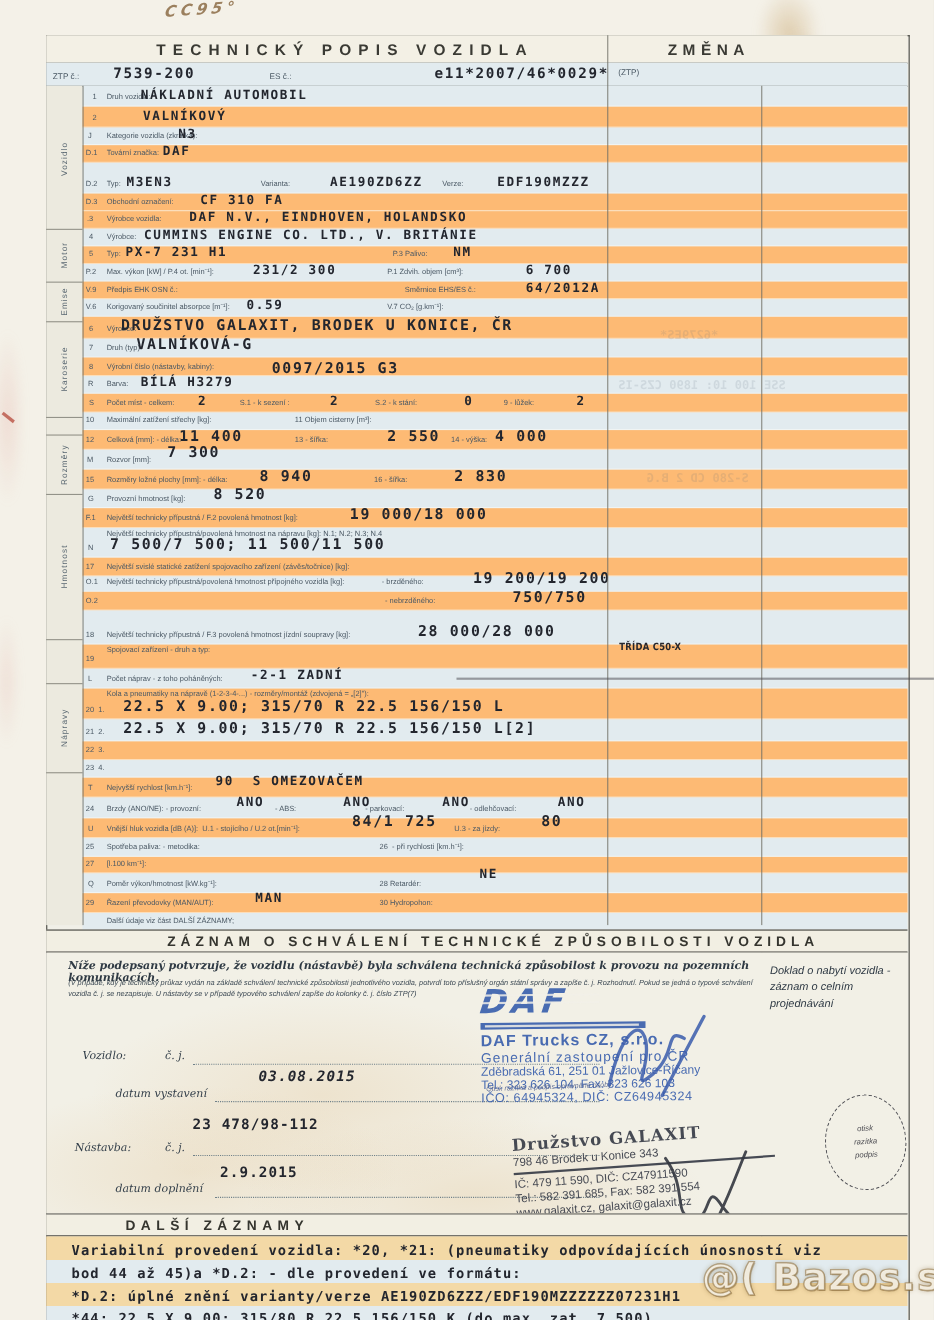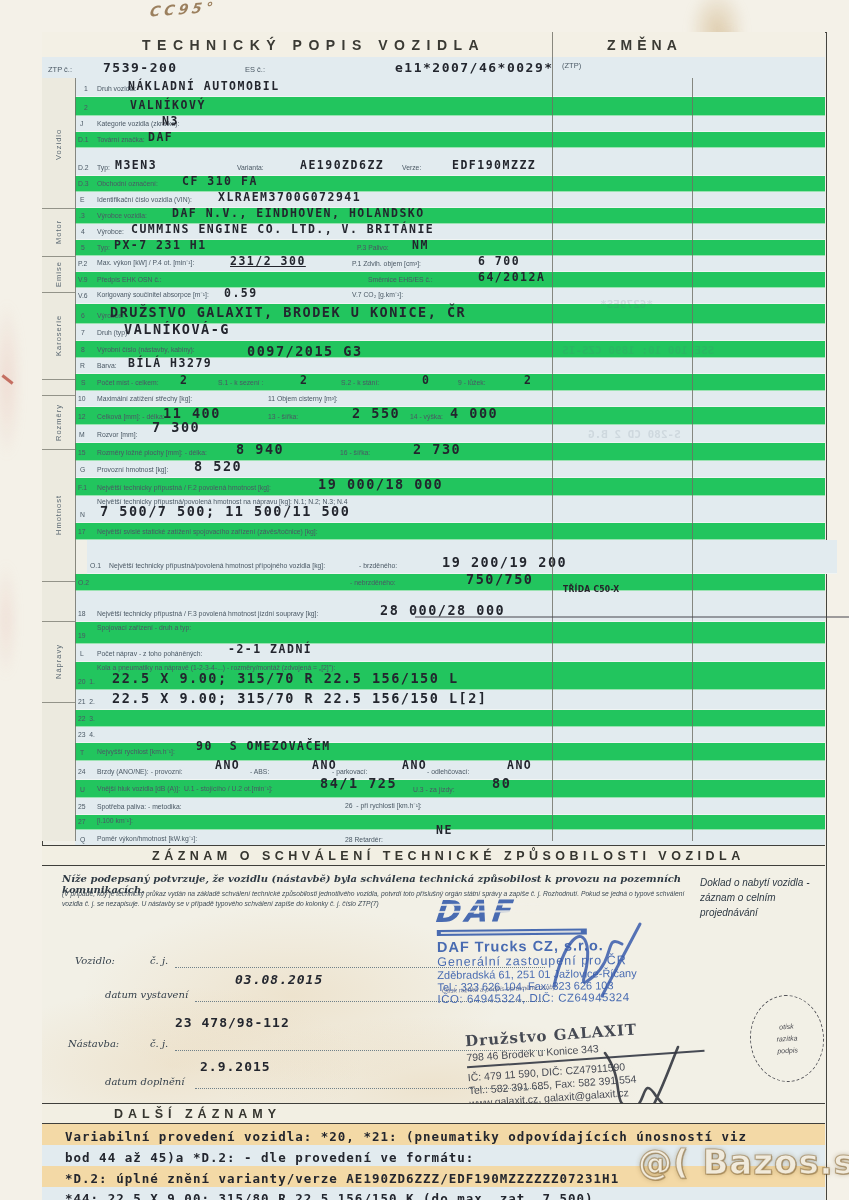--- a/index.html
+++ b/index.html
@@ -23,21 +23,21 @@
   .hdr .zmena{position:absolute;left:565px;top:5px;font-weight:bold;font-size:14px;
        letter-spacing:5px;color:#3a3a34;}
   .ztprow{position:absolute;left:42px;top:57px;width:783px;height:21px;background:#e2ebef;
        border-bottom:1.3px solid #45453f;}
   .slab{position:absolute;bottom:4px;font-size:7.5px;color:#4a5864;}
   .sval{position:absolute;bottom:3px;font-family:"DejaVu Sans Mono",monospace;font-weight:bold;
         font-size:13px;letter-spacing:1.5px;color:#23262e;white-space:pre;}
   
   .fbody{position:absolute;left:75px;top:78px;width:750px;height:763px;}
   .frow{position:relative;width:100%;border-bottom:1px solid rgba(252,252,246,.55);box-sizing:border-box;}
-  .frow.tan{background:#22c55e;}
+  .frow.tan{background:#fdba74;}
   .frow.blu{background:#e2ebef;}
   .c-num,.c-lab{position:absolute;bottom:4px;font-size:6.8px;color:#4a5864;white-space:pre;}
   .c-val{position:absolute;bottom:3px;font-family:"DejaVu Sans Mono",monospace;font-weight:bold;
          font-size:11.5px;letter-spacing:1.5px;color:#23262e;white-space:pre;}
   .c-val.big{font-size:13.5px;}
   .top{bottom:auto;top:2px;}
   
   .vline{position:absolute;width:1px;background:rgba(110,110,100,.8);}
   .sidebar{position:absolute;left:42px;top:78px;width:33px;height:763px;background:#eceadf;}
   .sidelab{position:absolute;left:0;width:33px;display:flex;align-items:center;justify-content:center;
@@ -147,46 +147,41 @@
         <span class="c-lab" style="left: 162px;">Varianta:</span>
         <span class="c-val" style="left: 225px;">AE190ZD6ZZ</span>
         <span class="c-lab" style="left: 327px;">Verze:</span>
         <span class="c-val" style="left: 377px;">EDF190MZZZ</span>
       </div>
       <div class="frow tan" style="height: 16px;">
         <span class="c-num" style="left: 3px;">D.3</span>
         <span class="c-lab" style="left: 22px;">Obchodní označení:</span>
         <span class="c-val" style="left: 107px;">CF 310 FA</span>
       </div>
-      <div class="frow blu" style="height: 16px;">
-        <span class="c-num" style="left: 5px;">E</span>
-        <span class="c-lab" style="left: 22px;">Identifikační číslo vozidla (VIN):</span>
-        <span class="c-val" style="left: 143px;">XLRAEM3700G072941</span>
-      </div>
       <div class="frow tan" style="height: 16px;">
         <span class="c-num" style="left: 4px;">.3</span>
         <span class="c-lab" style="left: 22px;">Výrobce vozidla:</span>
         <span class="c-val" style="left: 97px;">DAF N.V., EINDHOVEN, HOLANDSKO</span>
       </div>
       <div class="frow blu" style="height: 16px;">
         <span class="c-num" style="left: 6px;">4</span>
         <span class="c-lab" style="left: 22px;">Výrobce:</span>
         <span class="c-val" style="left: 56px;">CUMMINS ENGINE CO. LTD., V. BRITÁNIE</span>
       </div>
       <div class="frow tan" style="height: 16px;">
         <span class="c-num" style="left: 6px;">5</span>
         <span class="c-lab" style="left: 22px;">Typ:</span>
         <span class="c-val" style="left: 39px;">PX-7 231 H1</span>
         <span class="c-lab" style="left: 282px;">P.3 Palivo:</span>
         <span class="c-val" style="left: 337px;">NM</span>
       </div>
       <div class="frow blu" style="height: 16px;">
         <span class="c-num" style="left: 3px;">P.2</span>
         <span class="c-lab" style="left: 22px;">Max. výkon [kW] / P.4 ot. [min⁻¹]:</span>
-        <span class="c-val" style="left: 155px; text-decoration: underline;">231/2 300</span>
+        <span class="c-val" style="left: 155px;">231/2 300</span>
         <span class="c-lab" style="left: 277px;">P.1 Zdvih. objem [cm³]:</span>
         <span class="c-val" style="left: 403px;">6 700</span>
       </div>
       <div class="frow tan" style="height: 16px;">
         <span class="c-num" style="left: 3px;">V.9</span>
         <span class="c-lab" style="left: 22px;">Předpis EHK OSN č.:</span>
         <span class="c-lab" style="left: 293px;">Směrnice EHS/ES č.:</span>
         <span class="c-val" style="left: 403px;">64/2012A</span>
       </div>
       <div class="frow blu" style="height: 16px;">
@@ -243,42 +238,42 @@
       <div class="frow blu" style="height: 18px;">
         <span class="c-num" style="left: 4px;">M</span>
         <span class="c-lab" style="left: 22px;">Rozvor [mm]:</span>
         <span class="c-val big" style="left: 77px; bottom: 7px;">7 300</span>
       </div>
       <div class="frow tan" style="height: 18px;">
         <span class="c-num" style="left: 3px;">15</span>
         <span class="c-lab" style="left: 22px;">Rozměry ložné plochy [mm]: - délka:</span>
         <span class="c-val big" style="left: 161px;">8 940</span>
         <span class="c-lab" style="left: 265px;">16 - šířka:</span>
-        <span class="c-val big" style="left: 338px;">2 730</span>
+        <span class="c-val big" style="left: 338px;">2 830</span>
       </div>
       <div class="frow blu" style="height: 17px;">
         <span class="c-num" style="left: 5px;">G</span>
         <span class="c-lab" style="left: 22px;">Provozní hmotnost [kg]:</span>
         <span class="c-val big" style="left: 119px;">8 520</span>
       </div>
       <div class="frow tan" style="height: 18px;">
         <span class="c-num" style="left: 3px;">F.1</span>
         <span class="c-lab" style="left: 22px;">Největší technicky přípustná / F.2 povolená hmotnost [kg]:</span>
         <span class="c-val big" style="left: 243px;">19 000/18 000</span>
       </div>
       <div class="frow blu" style="height: 27px;">
         <span class="c-num" style="left: 5px;">N</span>
         <span class="c-lab top" style="left: 22px;">Největší technicky přípustná/povolená hmotnost na nápravu [kg]: N.1; N.2; N.3; N.4</span>
         <span class="c-val big" style="left: 25px;">7 500/7 500; 11 500/11 500</span>
       </div>
       <div class="frow tan" style="height: 17px;">
         <span class="c-num" style="left: 3px;">17</span>
         <span class="c-lab" style="left: 22px;">Největší svislé statické zatížení spojovacího zařízení (závěs/točnice) [kg]:</span>
       </div>
-      <div class="frow blu" style="height: 34px; margin-left: 12px;">
+      <div class="frow blu" style="height: 14px;">
         <span class="c-num" style="left: 3px;">O.1</span>
         <span class="c-lab" style="left: 22px;">Největší technicky přípustná/povolená hmotnost přípojného vozidla [kg]:</span>
         <span class="c-lab" style="left: 272px;">- brzděného:</span>
         <span class="c-val big" style="left: 355px;">19 200/19 200</span>
       </div>
       <div class="frow tan" style="height: 17px;">
         <span class="c-num" style="left: 3px;">O.2</span>
         <span class="c-lab" style="left: 275px;">- nebrzděného:</span>
         <span class="c-val big" style="left: 348px; margin-left: 43px;">750/750</span>
       </div>

